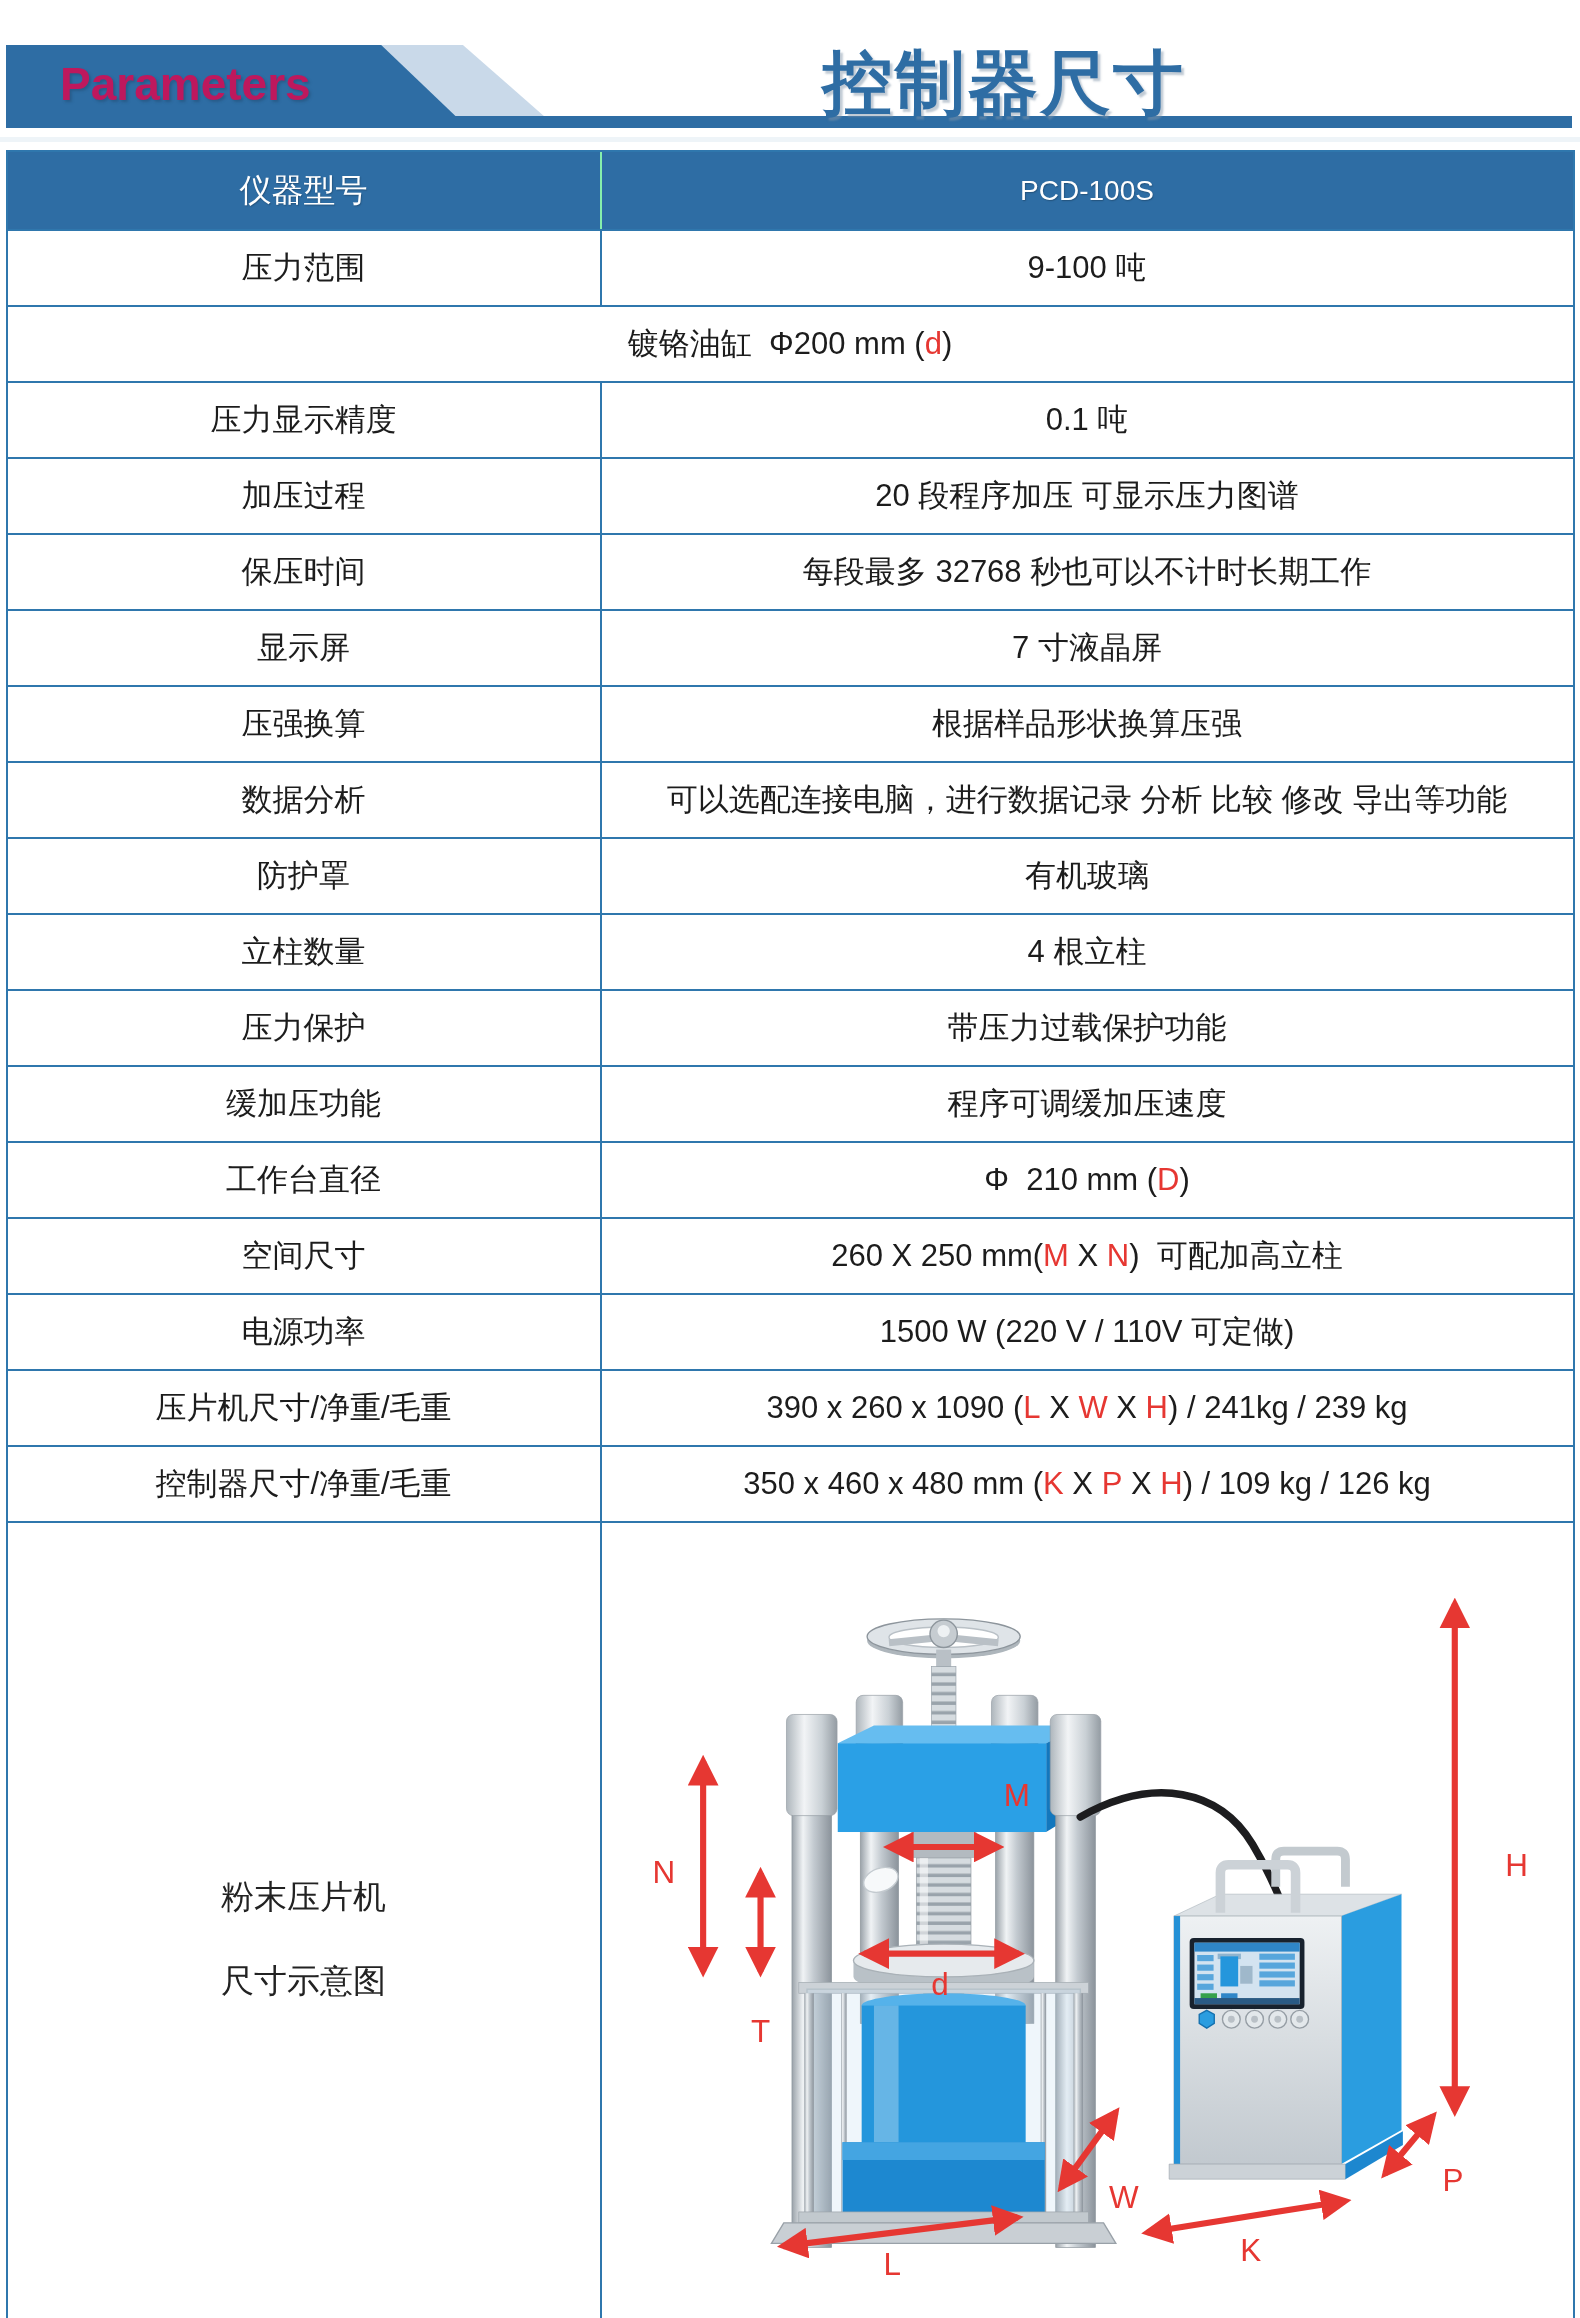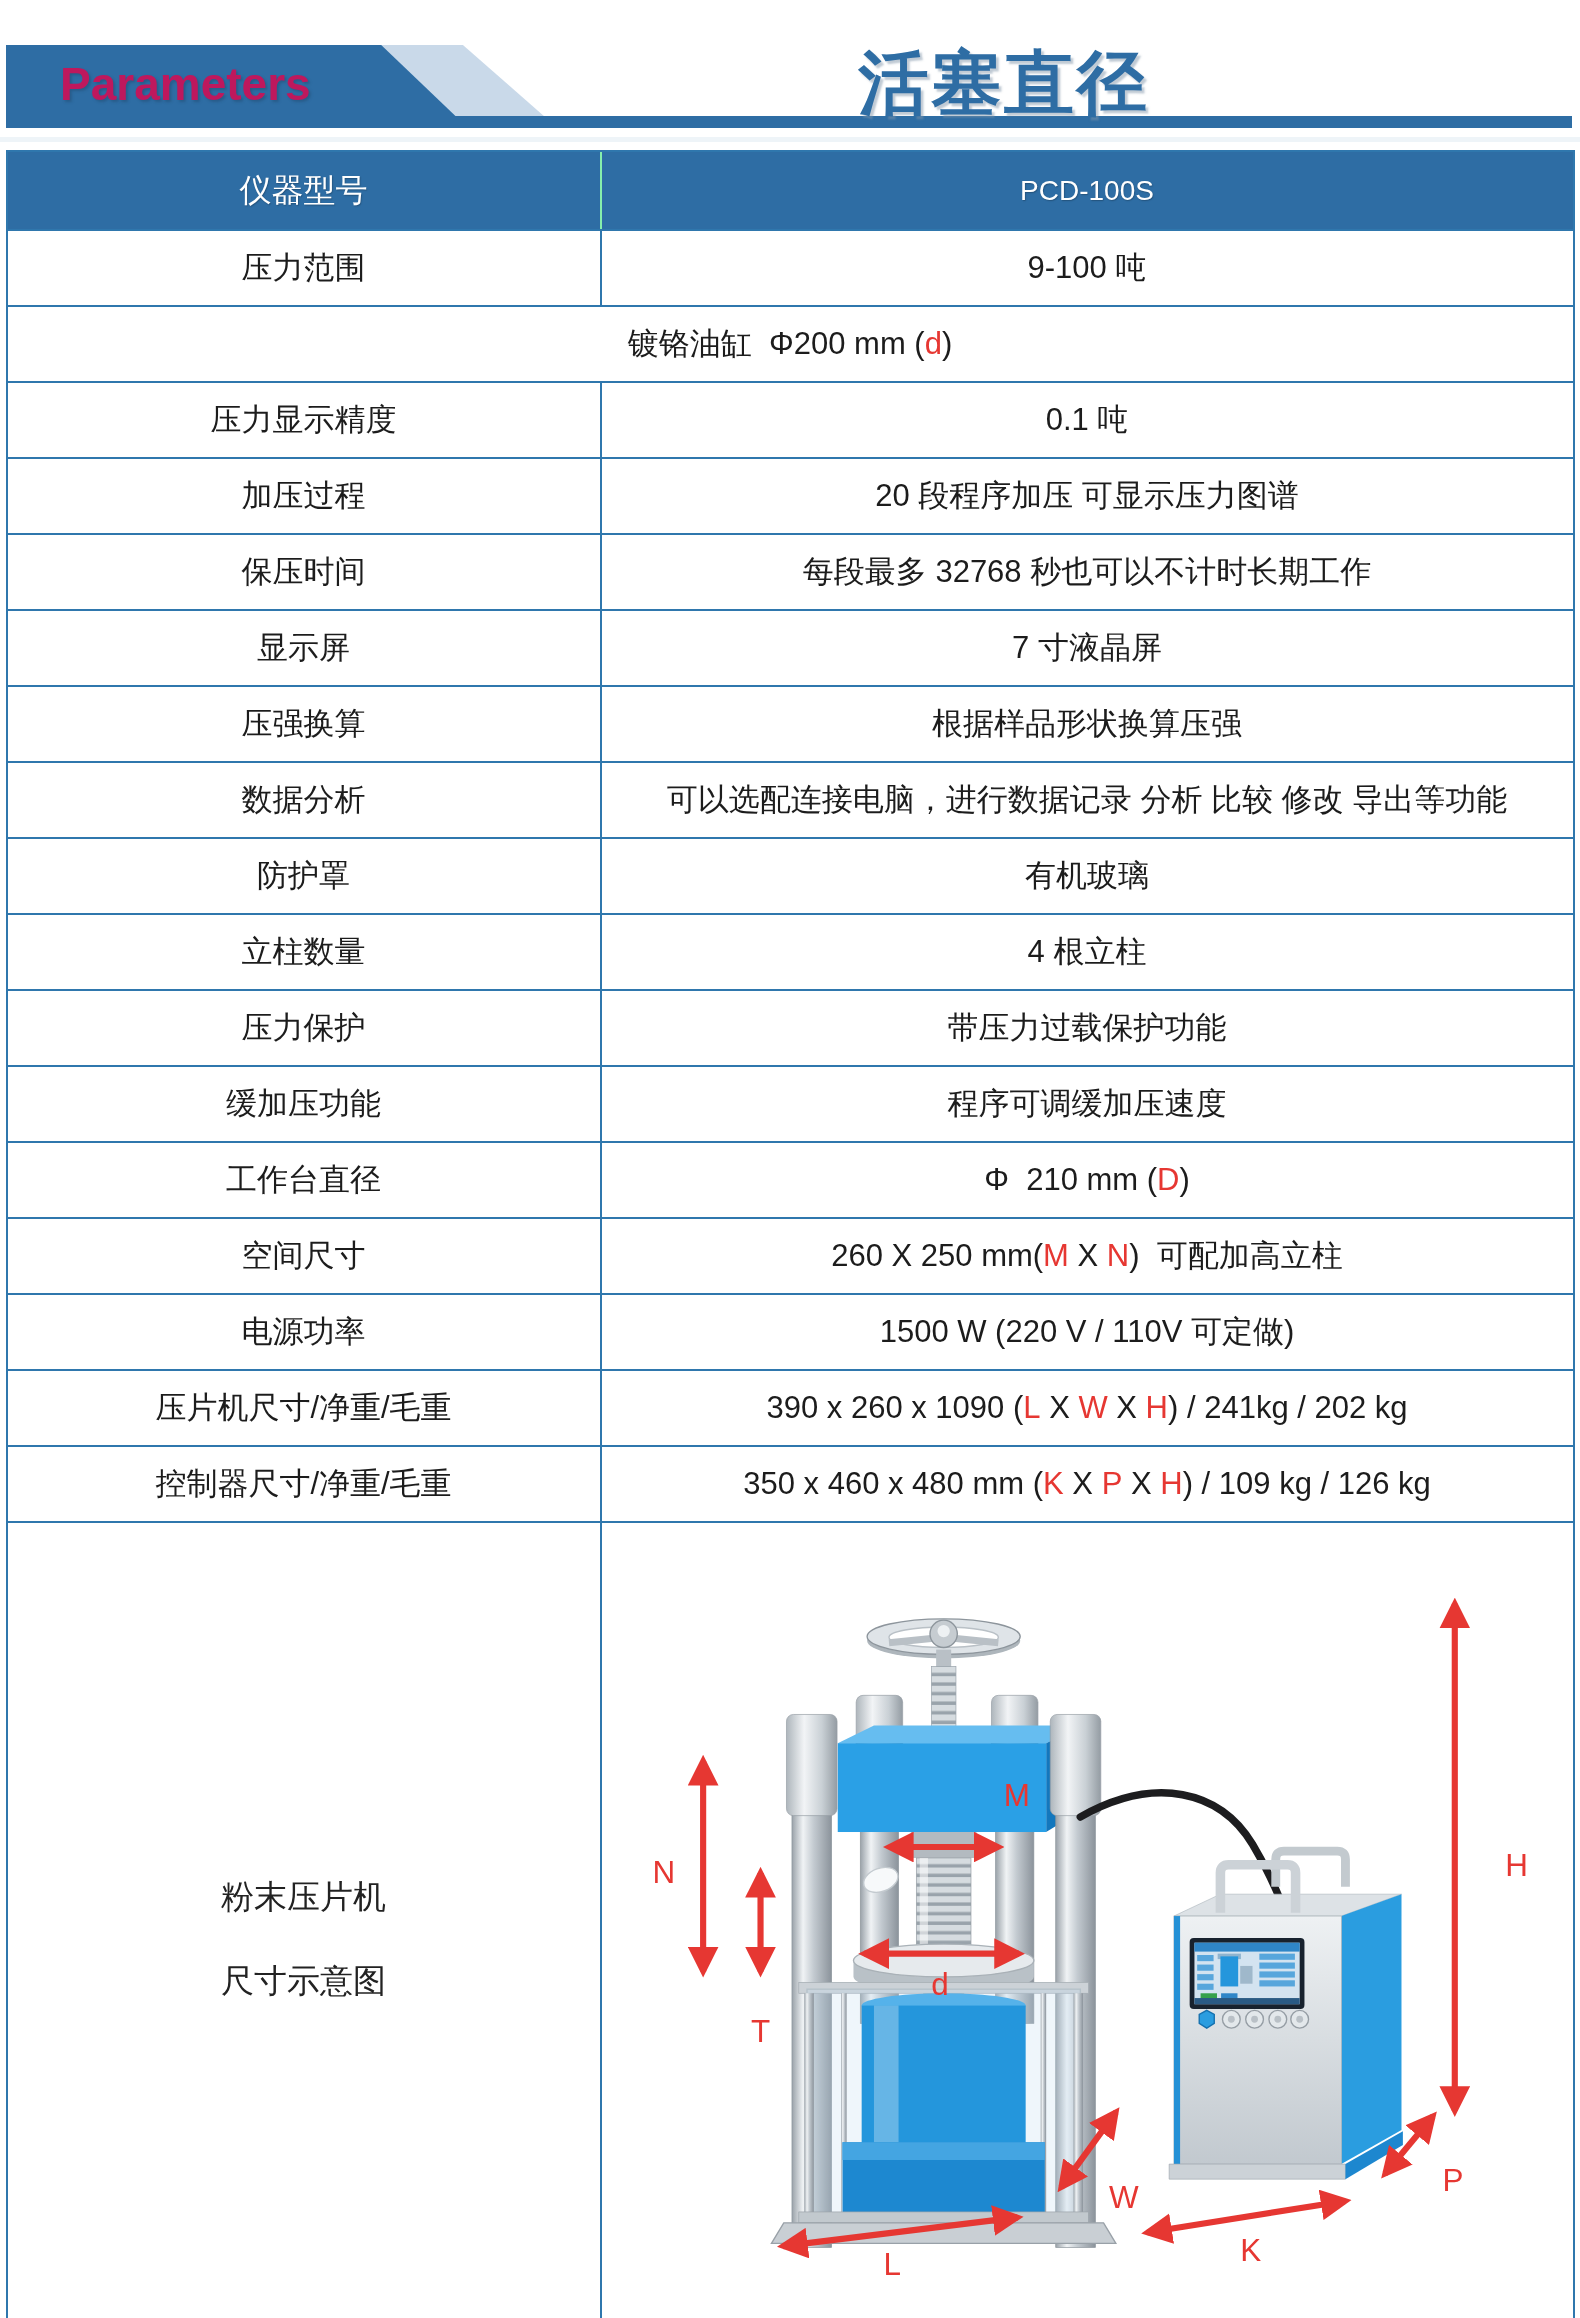--- a/index.html
+++ b/index.html
@@ -59,21 +59,21 @@
 </head>
 <body>
 
 <div class="page">
 
   <div class="banner-wedge"></div>
   <div class="banner-main"></div>
   <div class="banner-bar"></div>
   <div class="banner-faint"></div>
   <div class="parameters-text">Parameters</div>
-  <div class="page-title">活塞直径</div>
+  <div class="page-title">控制器尺寸</div>
 
   <div class="spec-table">
 
     <div class="t-row row-header">
       <div class="cell-l">仪器型号</div>
       <div class="cell-v"><span>PCD-100S</span></div>
     </div>
       <div class="t-row">
       <div class="cell-l">压力范围</div>
       <div class="cell-v"><span>9-100 吨</span></div>
@@ -128,21 +128,21 @@
       <div class="t-row">
       <div class="cell-l">空间尺寸</div>
       <div class="cell-v"><span>260 X 250 mm(</span><span class="red">M</span><span> X </span><span class="red">N</span><span>)  可配加高立柱</span></div>
     </div>
       <div class="t-row">
       <div class="cell-l">电源功率</div>
       <div class="cell-v"><span>1500 W (220 V / 110V 可定做)</span></div>
     </div>
       <div class="t-row">
       <div class="cell-l">压片机尺寸/净重/毛重</div>
-      <div class="cell-v"><span>390 x 260 x 1090 (</span><span class="red">L</span><span> X </span><span class="red">W</span><span> X </span><span class="red">H</span><span>) / 241kg / 202 kg</span></div>
+      <div class="cell-v"><span>390 x 260 x 1090 (</span><span class="red">L</span><span> X </span><span class="red">W</span><span> X </span><span class="red">H</span><span>) / 241kg / 239 kg</span></div>
     </div>
       <div class="t-row">
       <div class="cell-l">控制器尺寸/净重/毛重</div>
       <div class="cell-v"><span>350 x 460 x 480 mm (</span><span class="red">K</span><span> X </span><span class="red">P</span><span> X </span><span class="red">H</span><span>) / 109 kg / 126 kg</span></div>
     </div>
       <div class="t-row diagram-row">
       <div class="cell-l diagram-caption">
         <div>粉末压片机</div>
         <div>尺寸示意图</div>
       </div>

